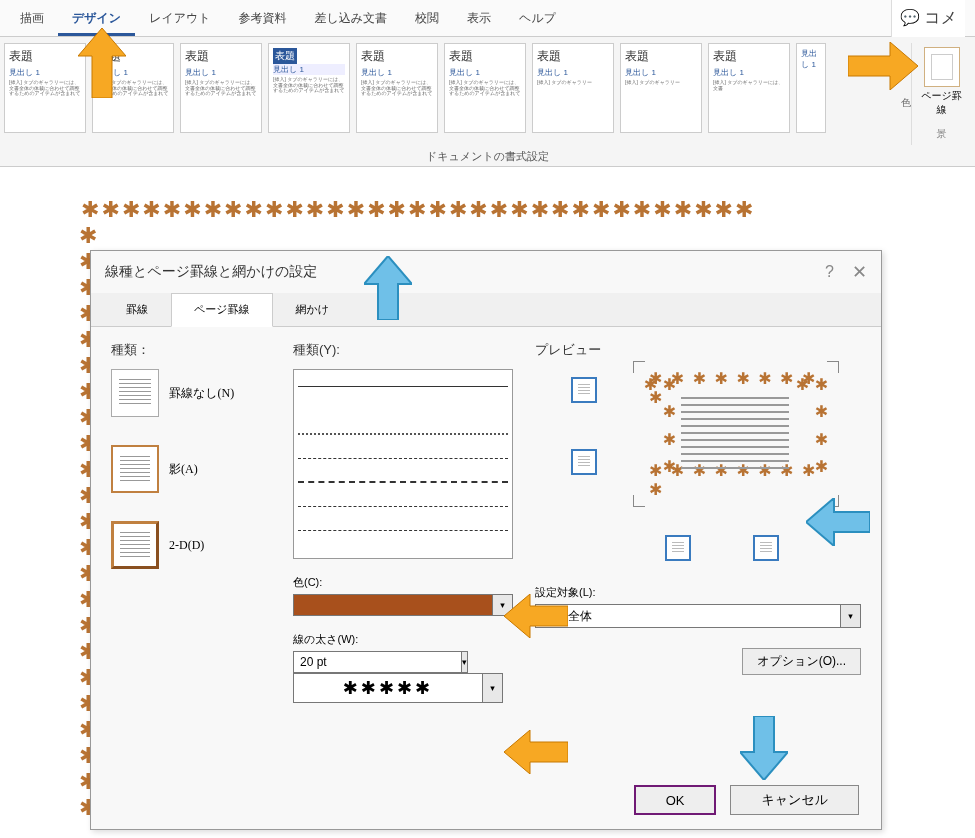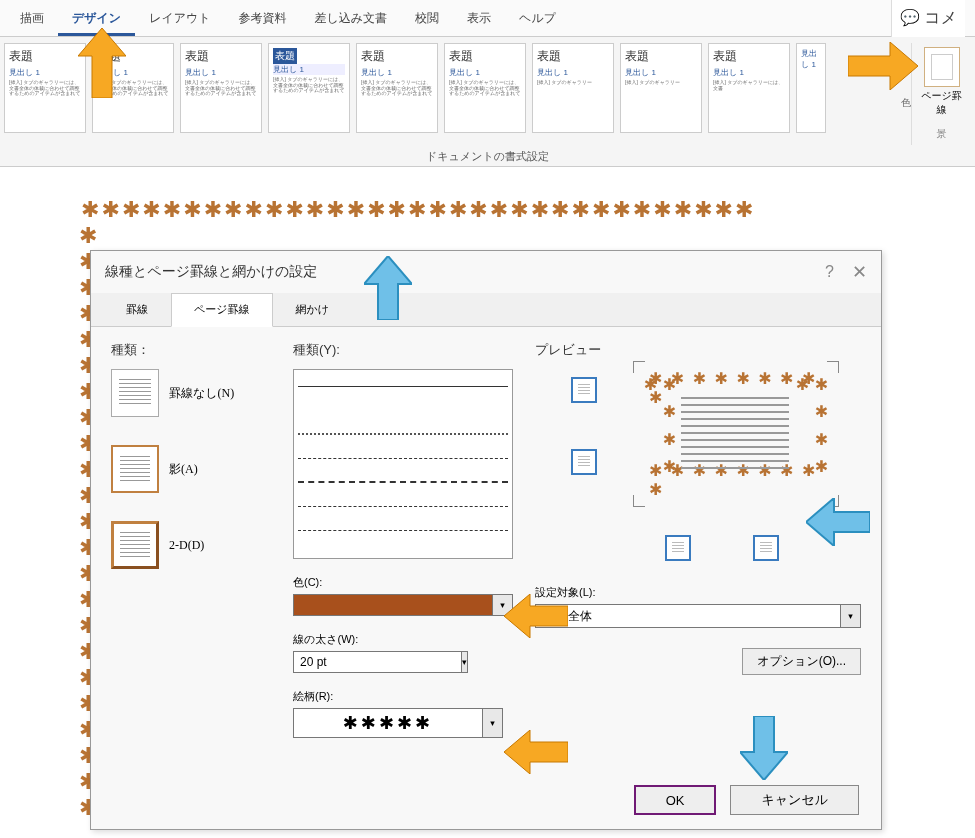--- a/index.html
+++ b/index.html
@@ -305,21 +305,20 @@
       <div class="field-label">色(C):</div>
       <div class="color-select">
         <div class="color-swatch"></div>
         <div class="dd-btn">▾</div>
       </div>
       <div class="field-label">線の太さ(W):</div>
       <div class="width-select">
         <input value="20 pt" style="">
         <div class="dd-btn">▾</div>
       </div>
-      <div class="field-label">絵柄(R):</div>
       <div class="art-select">
         <div class="preview">✱✱✱✱✱</div>
         <div class="dd-btn" style="height:30px">▾</div>
       </div>
     </div>
 
     <div class="preview-col">
       <h4>プレビュー</h4>
       <div class="preview-area">
         <div class="edge-btn eb-t">

